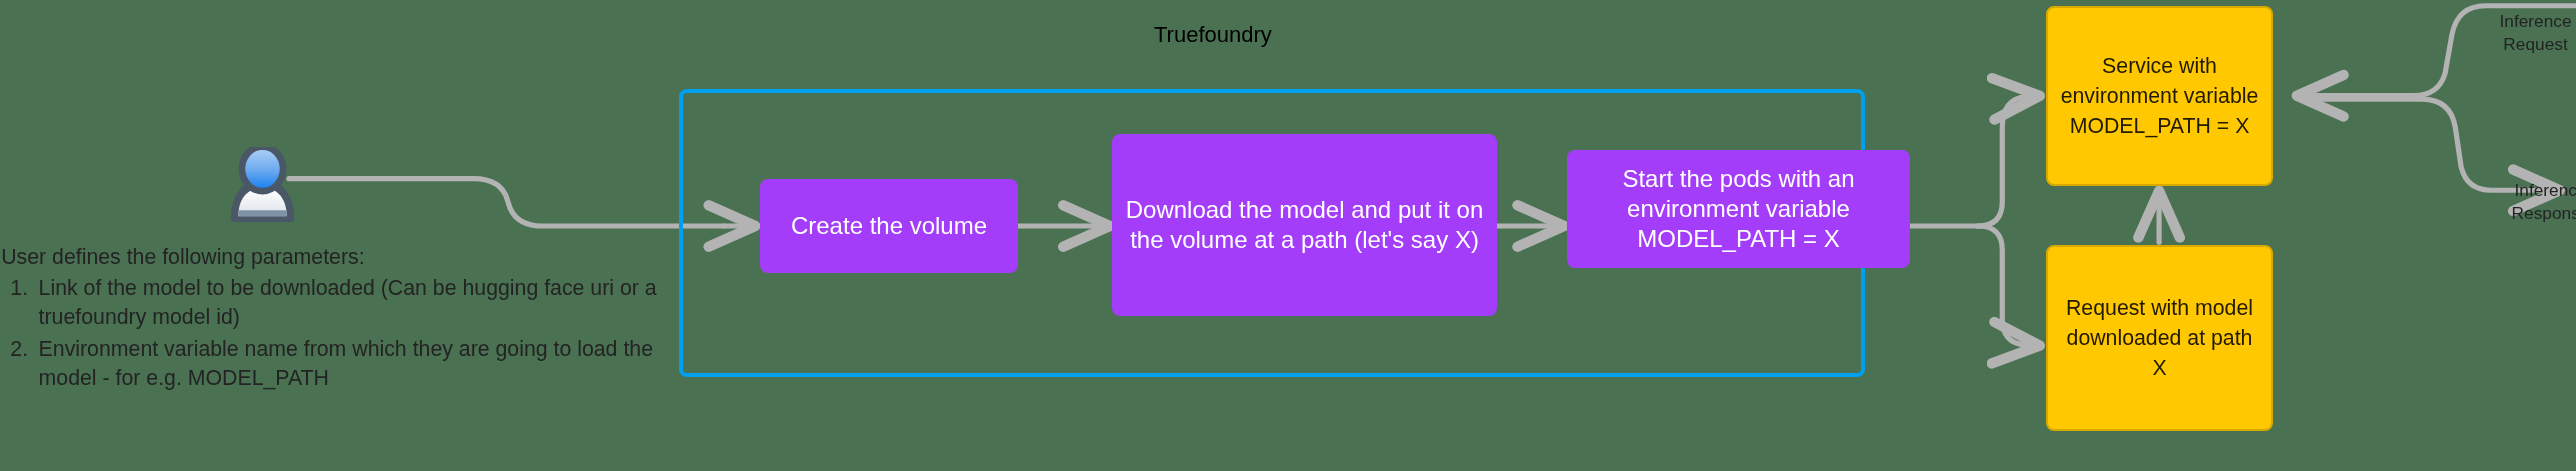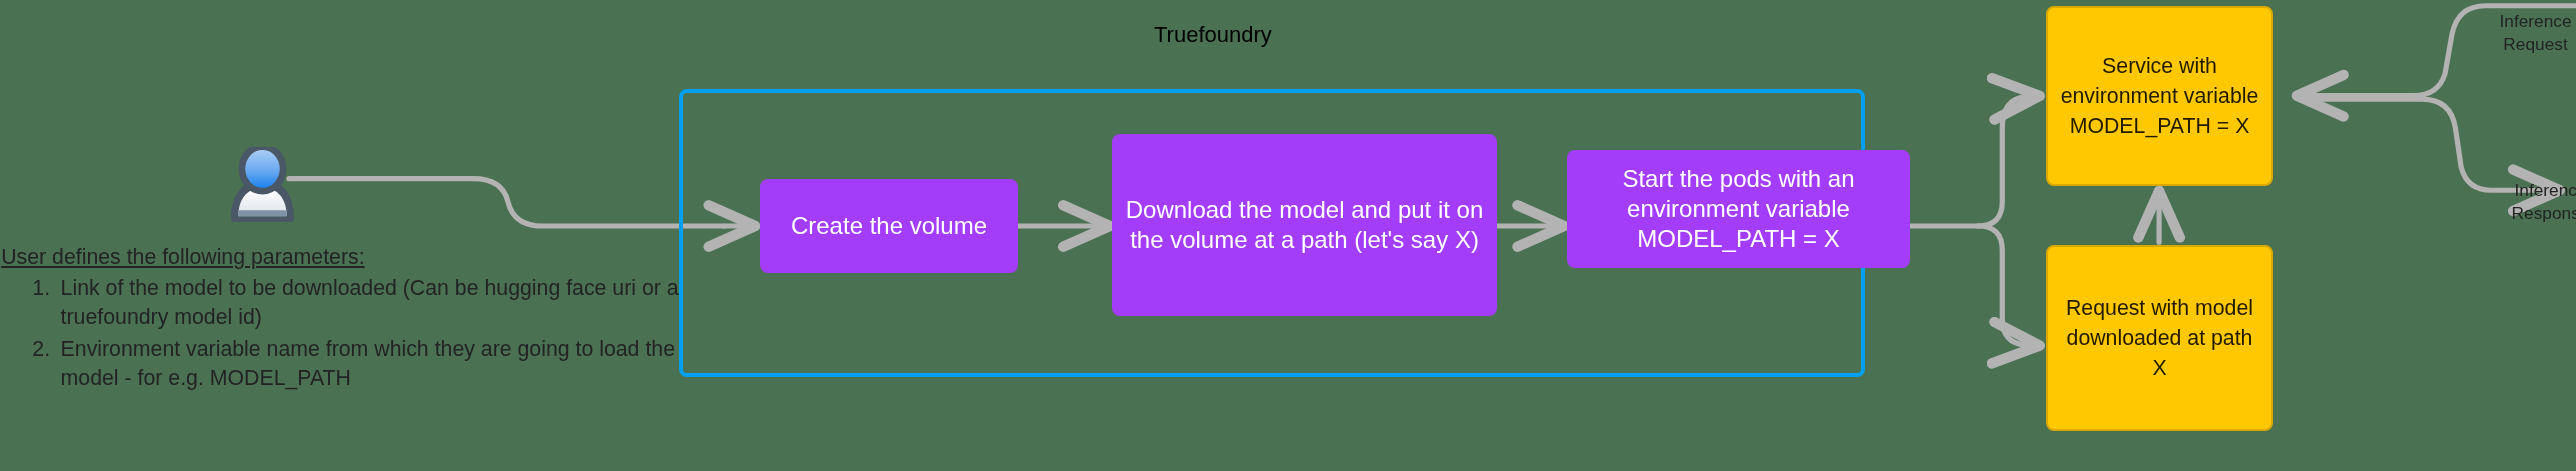--- a/index.html
+++ b/index.html
@@ -50,25 +50,24 @@
     position: absolute;
     left: 0px;
     top: 243px;
     width: 681px;
     color: #232323;
     font-size: 21.3px;
     line-height: 29px;
   }
   .user-params .heading {
     margin: 0 0 2.3px 1.2px;
-    text-decoration: underline;
   }
   .user-params ol {
     margin: 0;
-    padding-left: 56px;
+    padding-left: 34px;
     list-style-position: outside;
   }
   .user-params li {
     margin: 0 0 2.3px 0;
     padding-left: 4.6px;
   }
 
   
   .tf-container {
     position: absolute;

